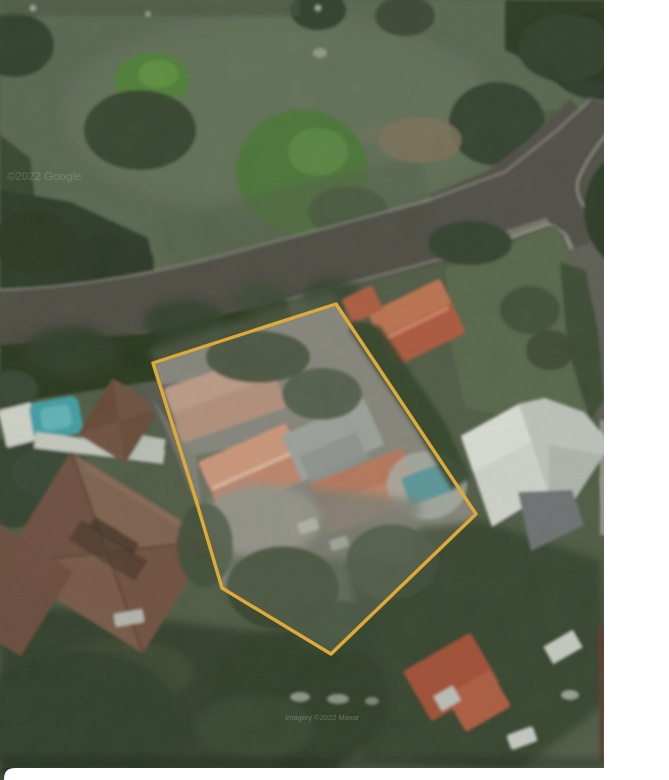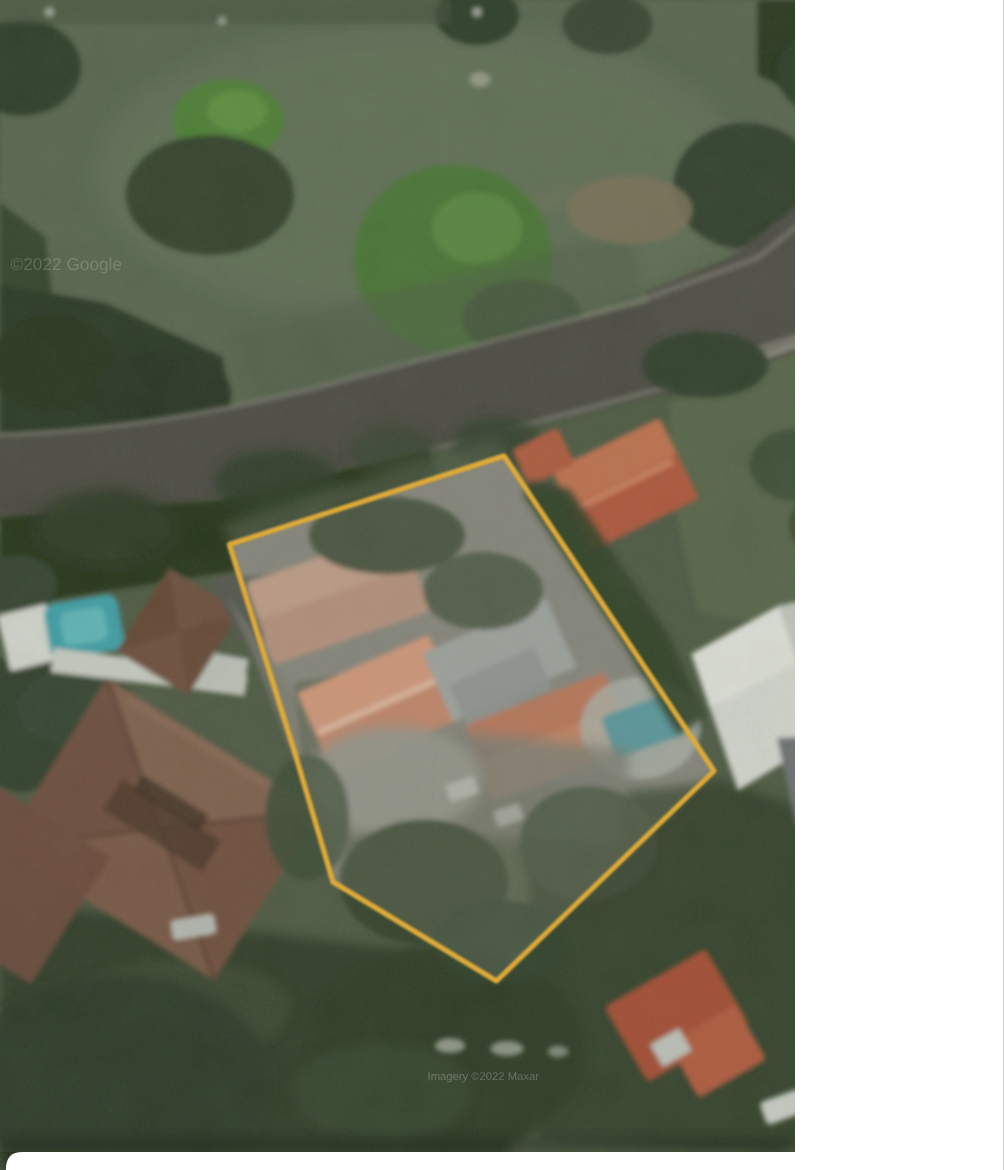--- a/index.html
+++ b/index.html
@@ -1,16 +1,16 @@
 <!DOCTYPE html>
 <html><head>
 <meta charset="utf-8">
 <style>
 html,body{margin:0;padding:0;background:#fff;}
-#app{position:relative;width:530px;height:780px;overflow:hidden;font-family:"Liberation Sans",sans-serif;}
+#app{position:relative;width:604px;height:780px;overflow:hidden;font-family:"Liberation Sans",sans-serif;}
 svg{display:block;}
 </style>
 </head>
 <body>
 <div id="app">
 <svg width="669" height="780" viewBox="0 0 669 780" xmlns="http://www.w3.org/2000/svg">
 <defs>
 <filter id="b1" x="-30%" y="-30%" width="160%" height="160%">
           <feGaussianBlur stdDeviation="1.7"></feGaussianBlur>
         </filter>

